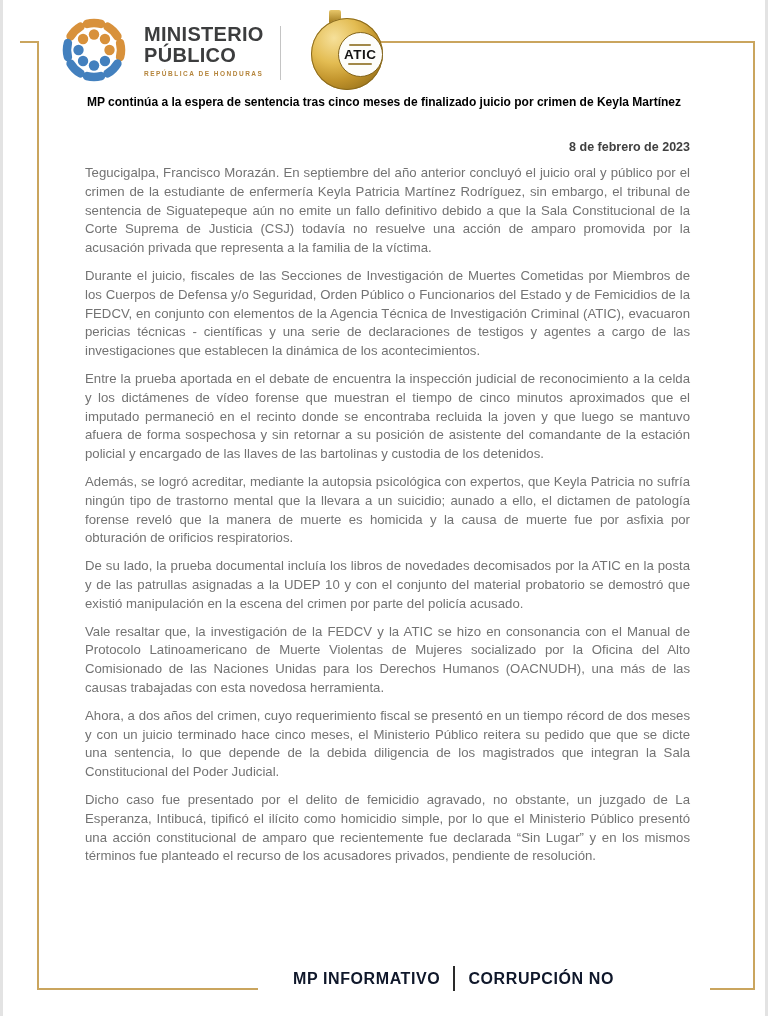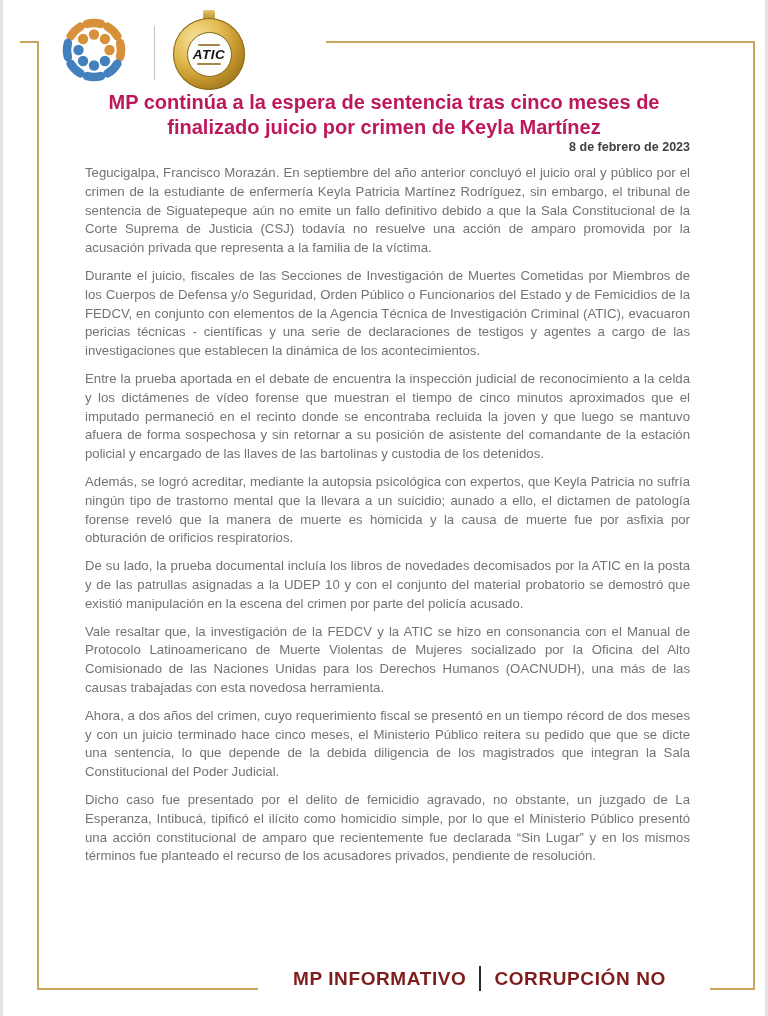--- a/index.html
+++ b/index.html
@@ -32,44 +32,44 @@
   .mp-logo { width:88px; height:80px; }
   .org-text { margin-left:6px; padding-top:14px; }
   .org-name { font-size:20px; font-weight:700; color:#3c3d3e; line-height:21px; letter-spacing:0.3px; }
   .org-sub  { font-size:6.5px; font-weight:700; color:#b5853c; letter-spacing:1.5px; margin-top:4px; }
   .logo-divider { width:1px; height:54px; background:#c4c4c4; margin:16px 14px 0 16px; }
 
   
   .atic { position:relative; width:80px; height:90px; }
   .atic-crest { position:absolute; left:34px; top:0; width:12px; height:14px;
     background:linear-gradient(180deg,#e8c76a,#9c7418); border-radius:2px 2px 0 0; }
-  .atic-ring { position:absolute; left:4px; top:8px; width:72px; height:72px; border-radius:50%;
+  .atic-ring { position:absolute; left:16px; top:8px; width:72px; height:72px; border-radius:50%;
     background:radial-gradient(circle at 32% 28%, #f6e09a 0%, #e3bc52 35%, #c1932b 60%, #7d5c10 100%);
-    display:flex; align-items:center; justify-content:center;
-    box-shadow:0 0 0 1px #8a6a1d inset;font-style:italic; }
+    display:flex; align-items:center; justify-content:flex-end;
+    box-shadow:0 0 0 1px #8a6a1d inset; }
   .atic-inner { width:45px; height:45px; border-radius:50%; background:#fdfdfb; border:1px solid #83651c;
     display:flex; flex-direction:column; align-items:center; justify-content:center; gap:2px; }
   .atic-tiny { height:2px; background:#8a6a1d; border-radius:1px; opacity:.8; }
   .atic-tiny.t { width:22px; }
   .atic-tiny.b { width:24px; }
   .atic-label { font-size:13.5px; font-weight:900; color:#141414; letter-spacing:0.5px; line-height:13px; }
 
   
   .title { position:absolute; top:90px; left:0; right:0; text-align:center; }
-  .title h1 { display:inline-block; max-width:620px; font-size:20px; line-height:25px;
-    font-weight:700; color:#be185d; }
+  .title h1 { display:inline-block; max-width:620px; font-size:12px; line-height:25px;
+    font-weight:700; color:#000000; }
   .date { position:absolute; top:140px; right:78px; font-size:12.5px; font-weight:700; color:#404040; }
 
   
   main { position:absolute; top:164px; left:85px; right:78px; }
   main p { font-size:13.2px; line-height:18.8px; text-align:justify; color:#737373; margin-bottom:9px; }
 
   
   footer { position:absolute; left:293px; top:966px; display:flex; align-items:center; gap:13px; }
-  footer .lbl { font-size:19px; font-weight:700; color:#7f1d1d; letter-spacing:0.6px; white-space:nowrap; }
+  footer .lbl { font-size:16px; font-weight:700; color:#0f172a; letter-spacing:0.6px; white-space:nowrap; }
   footer .sep { width:2px; height:25px; background:#2a2a2a; }
 </style>
 </head>
 <body>
 
 <div class="page">
 
   <div class="edge l"></div>
   <div class="edge r"></div>
 
@@ -110,20 +110,25 @@
         <g transform="rotate(225 42 40)">
             <path d="M 35 13.9 A 27 27 0 0 1 49 13.9" stroke="#4380be" stroke-width="8.5" fill="none" stroke-linecap="round"></path>
             <circle cx="42" cy="24.5" r="5.2" fill="#4380be"></circle>
           </g>
         <g transform="rotate(270 42 40)">
             <path d="M 35 13.9 A 27 27 0 0 1 49 13.9" stroke="#4380be" stroke-width="8.5" fill="none" stroke-linecap="round"></path>
             <circle cx="42" cy="24.5" r="5.2" fill="#4380be"></circle>
           </g>
       </svg>
     </div>
+    <div class="org-text">
+      <div class="org-name">MINISTERIO</div>
+      <div class="org-name">PÚBLICO</div>
+      <div class="org-sub">REPÚBLICA DE HONDURAS</div>
+    </div>
     <div class="logo-divider"></div>
     <div class="atic">
       <div class="atic-crest"></div>
       <div class="atic-ring">
         <div class="atic-inner">
           <div class="atic-tiny t"></div>
           <div class="atic-label">ATIC</div>
           <div class="atic-tiny b"></div>
         </div>
       </div>

